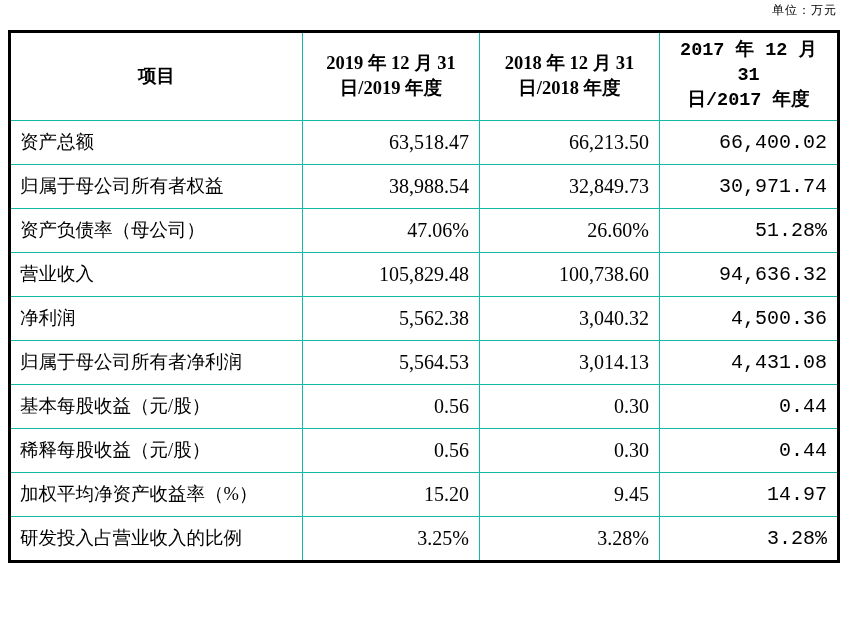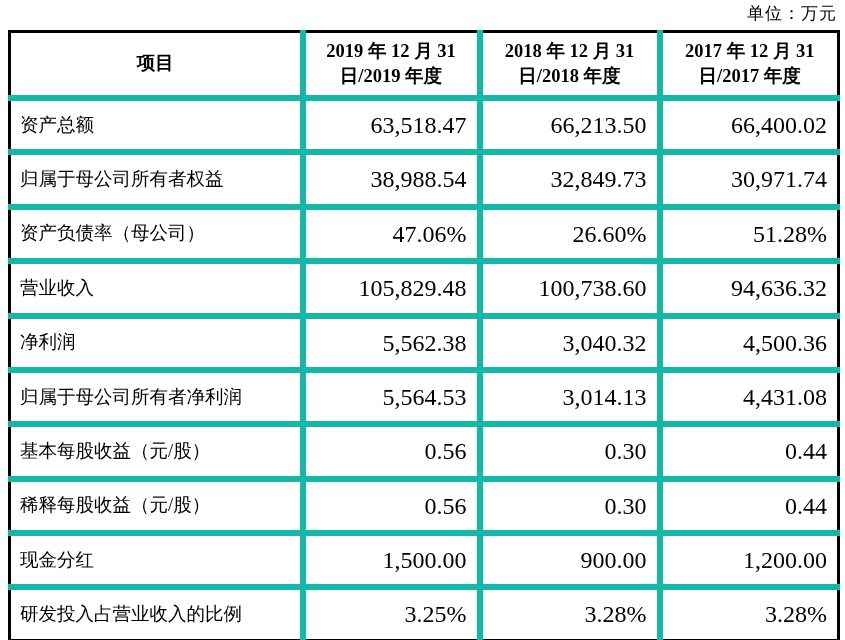--- a/index.html
+++ b/index.html
@@ -7,63 +7,63 @@
     width: 845px; height: 640px;
     background: #ffffff;
     font-family: "Liberation Serif", "DejaVu Serif", serif;
     color: #000000;
     overflow: hidden;
   }
   .page { position: relative; width: 845px; height: 640px; }
   .unit-label {
     position: absolute;
     top: 2px; right: 8px;
-    font-size: 17px;
+    font-size: 12px;
     letter-spacing: 1px;
   }
   table.fin {
     position: absolute;
     left: 8px; top: 30px;
     width: 829px;
     border-collapse: collapse;
     table-layout: fixed;
     font-size: 18.5px;
   }
   table.fin col.c-label { width: 293px; }
   table.fin col.c-y2019 { width: 177px; }
   table.fin col.c-y2018 { width: 180px; }
   table.fin col.c-y2017 { width: 179px; }
   table.fin th, table.fin td {
-    border: 6px solid #14b8a6;
+    border: 1px solid #14b8a6;
     padding: 8px 10px;
     line-height: 1.35;
     vertical-align: middle;
   }
   
   table.fin { border: 3px solid #000; }
   table.fin tr:first-child th { border-top: 3px solid #000; }
   table.fin tr:last-child td { border-bottom: 3px solid #000; }
   table.fin th:first-child, table.fin td:first-child { border-left: 3px solid #000; }
-  table.fin th:last-child, table.fin td:last-child { border-right: 3px solid #000; }
+  table.fin th:last-child, table.fin td:last-child { border-right: 3px solid #000; font-family: Liberation Mono, monospace; }
   table.fin th {
     font-weight: bold;
     text-align: center;
     font-size: 18.5px;
     white-space: pre-line;
     padding: 6px 4px;
     height: 59px;
   }
   table.fin td.label {
     text-align: left;
     padding-left: 9px;
   }
   table.fin td.num {
     text-align: right;
     padding-right: 10px;
-    font-size: 24px;
+    font-size: 20px;
   }
   table.fin td { height: 42px; }
 </style>
 </head>
 <body>
 
 <div class="page">
 
   <div class="unit-label">单位：万元</div>
 
@@ -126,24 +126,24 @@
         <td class="num">0.30</td>
         <td class="num">0.44</td>
       </tr>
       <tr>
         <td class="label">稀释每股收益（元/股）</td>
         <td class="num">0.56</td>
         <td class="num">0.30</td>
         <td class="num">0.44</td>
       </tr>
       <tr>
-        <td class="label">现金分红</td>
-        <td class="num">1,500.00</td>
-        <td class="num">900.00</td>
-        <td class="num">1,200.00</td>
+        <td class="label">加权平均净资产收益率（%）</td>
+        <td class="num">15.20</td>
+        <td class="num">9.45</td>
+        <td class="num">14.97</td>
       </tr>
       <tr>
         <td class="label">研发投入占营业收入的比例</td>
         <td class="num">3.25%</td>
         <td class="num">3.28%</td>
         <td class="num">3.28%</td>
       </tr>
     </tbody>
   </table>
 </div>

